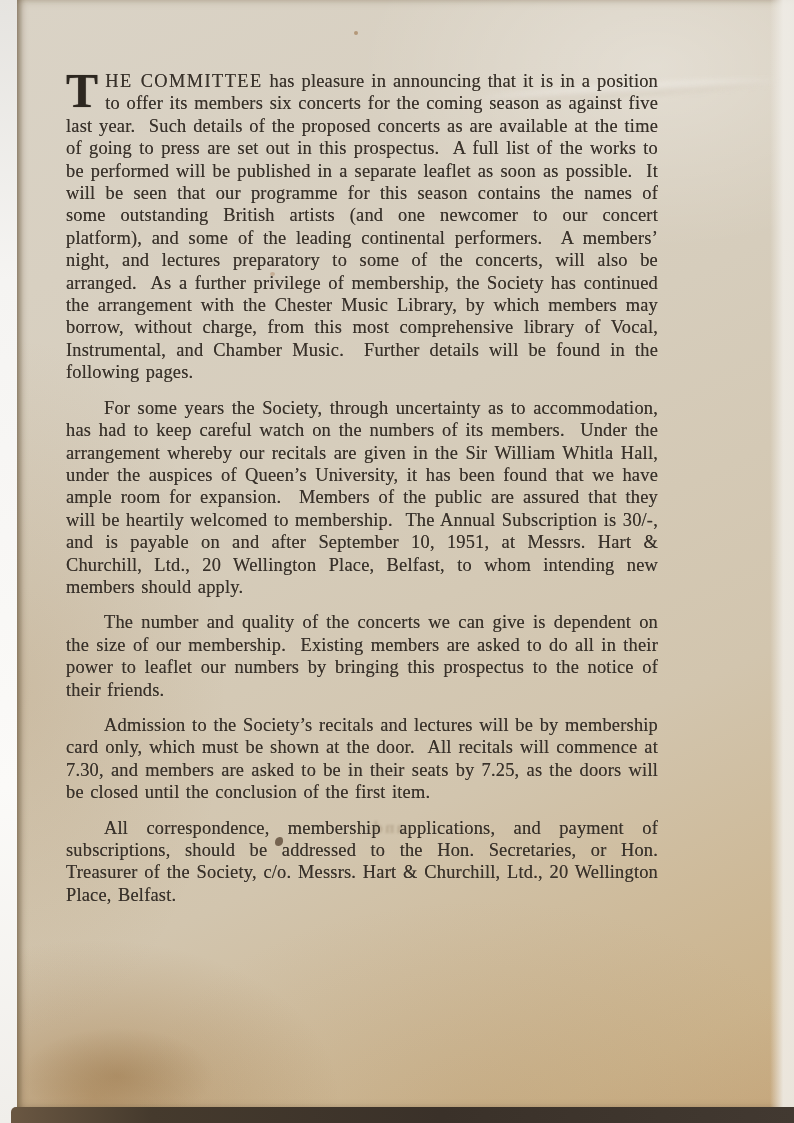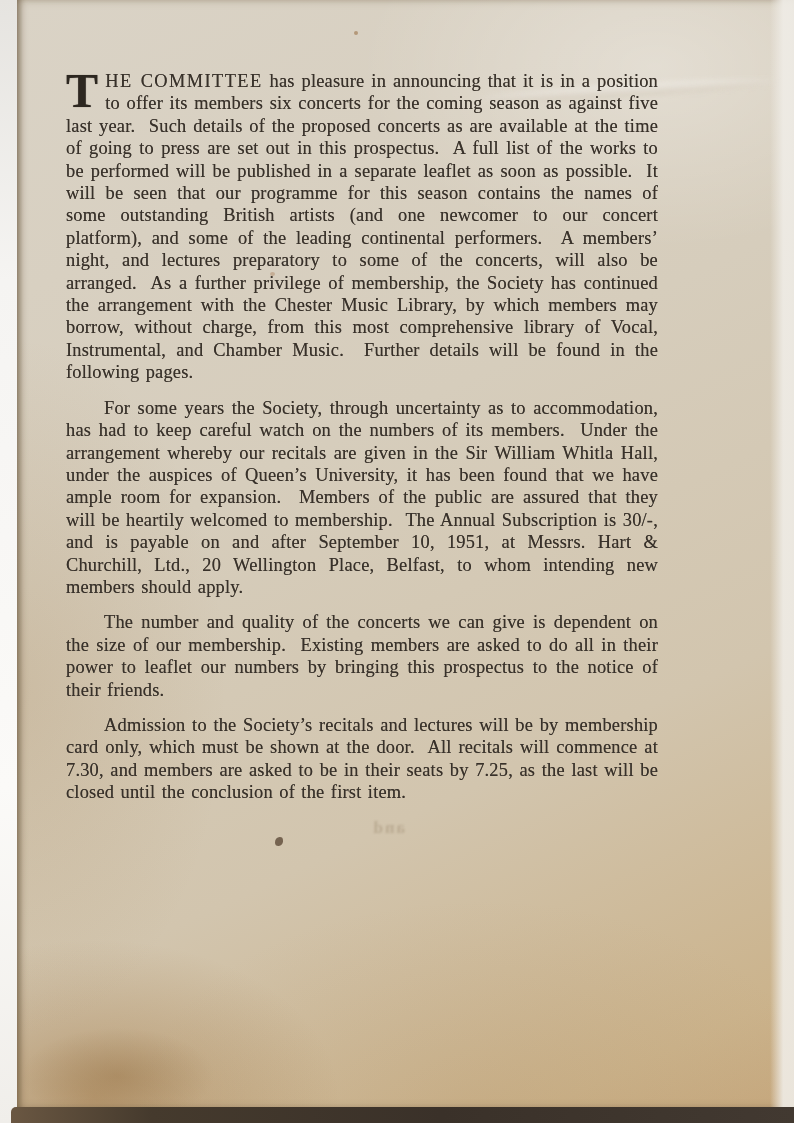--- a/index.html
+++ b/index.html
@@ -158,18 +158,19 @@
     <div class="speck2"></div>
 
     <div class="textblock">
 
       <p><span class="dropcap">T</span><span class="lead-caps">HE COMMITTEE</span><span> has pleasure in announcing that it is in a position to offer its members six concerts for the coming season as against five last year.  Such details of the proposed concerts as are available at the time of going to press are set out in this prospectus.  A full list of the works to be performed will be published in a separate leaflet as soon as possible.  It will be seen that our programme for this season contains the names of some outstanding British artists (and one newcomer to our concert platform), and some of the leading continental performers.  A members’ night, and lectures preparatory to some of the concerts, will also be arranged.  As a further privilege of membership, the Society has continued the arrangement with the Chester Music Library, by which members may borrow, without charge, from this most comprehensive library of Vocal, Instrumental, and Chamber Music.  Further details will be found in the following pages.</span></p>
 
       <p class="indent"><span>For some years the Society, through uncertainty as to accommodation, has had to keep careful watch on the numbers of its members.  Under the arrangement whereby our recitals are given in the Sir William Whitla Hall, under the auspices of Queen’s University, it has been found that we have ample room for expansion.  Members of the public are assured that they will be heartily welcomed to membership.  The Annual Subscription is 30/-, and is payable on and after September 10, 1951, at Messrs. Hart &amp; Churchill, Ltd., 20 Wellington Place, Belfast, to whom intending new members should apply.</span></p>
 
       <p class="indent"><span>The number and quality of the concerts we can give is dependent on the size of our membership.  Existing members are asked to do all in their power to leaflet our numbers by bringing this prospectus to the notice of their friends.</span></p>
 
-      <p class="indent"><span>Admission to the Society’s recitals and lectures will be by membership card only, which must be shown at the door.  All recitals will commence at 7.30, and members are asked to be in their seats by 7.25, as the last will be closed until the conclusion of the first item.</span></p>
+      <p class="indent"><span>Admission to the Society’s recitals and lectures will be by membership card only, which must be shown at the door.  All recitals will commence at 7.30, and members are asked to be in their seats by 7.25, as the doors will be closed until the conclusion of the first item.</span></p>
 
+      <p class="indent"><span>All correspondence, membership applications, and payment of subscriptions, should be addressed to the Hon. Secretaries, or Hon. Treasurer of the Society, c/o. Messrs. Hart &amp; Churchill, Ltd., 20 Wellington Place, Belfast.</span></p>
 
     </div>
   </div>
 </div>
 
 </body></html>

